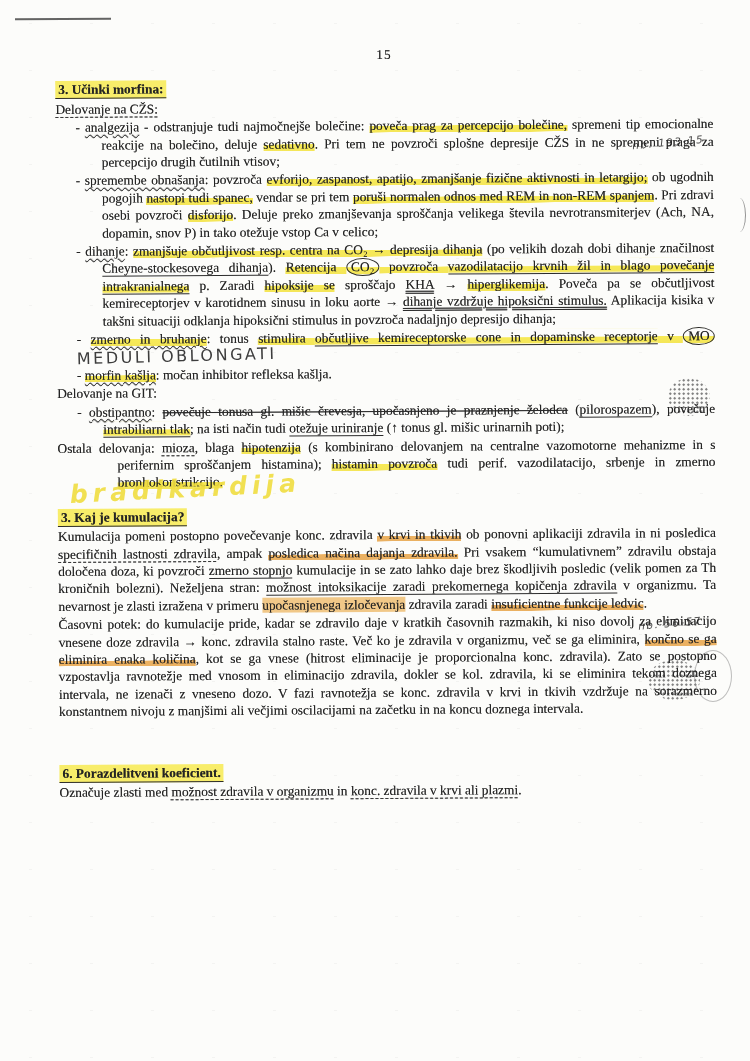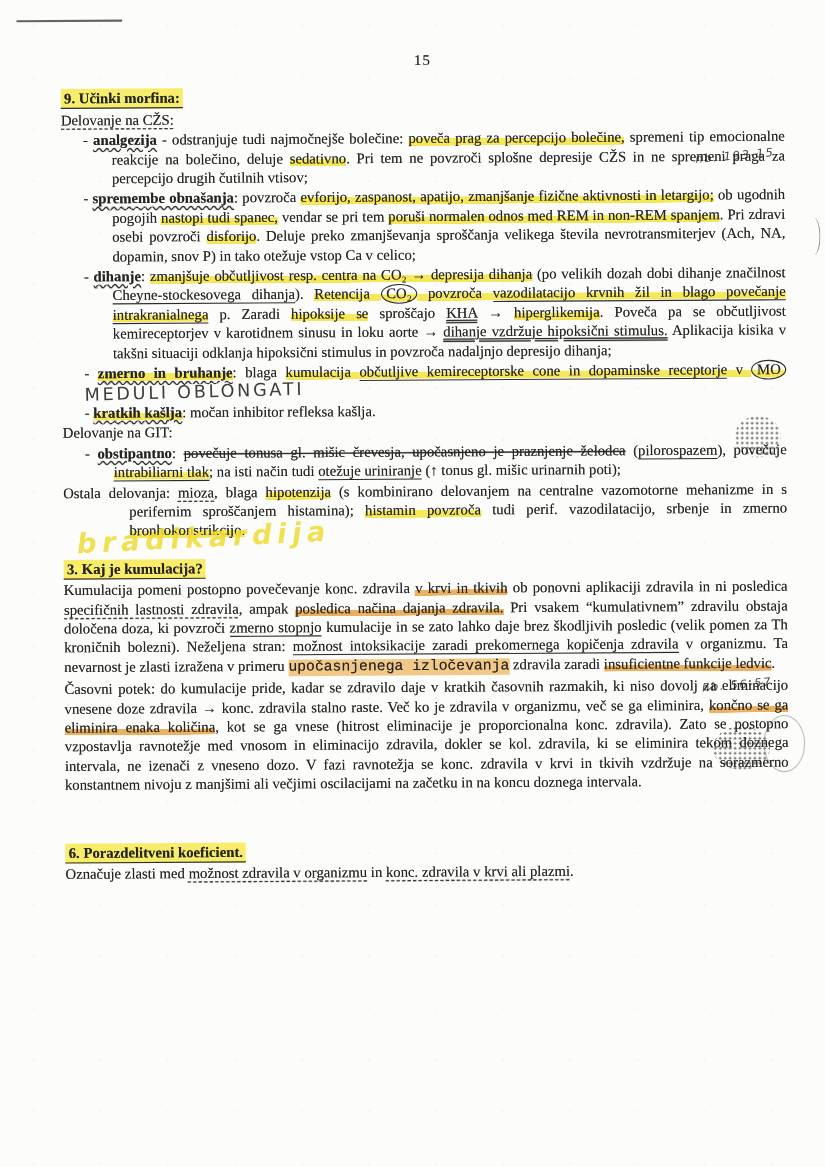--- a/index.html
+++ b/index.html
@@ -27,24 +27,24 @@
   .h5{margin:0 0 2px;}
   .h6{margin:44px 0 2px;}
   .b1{padding-left:46px;text-indent:-26px;}
   .hang2{padding-left:60px;text-indent:-60px;}
   .hwline{margin:-12px 0 -6px 12px;height:34px;text-align:left;}
   .b{font-weight:bold;}
   
   .hl{background:rgba(246,232,70,0.8);box-decoration-break:clone;-webkit-box-decoration-break:clone;padding:1px 3px;}
   .hlu{background:linear-gradient(transparent 52%, rgba(246,232,70,0.9) 53%, rgba(243,226,60,0.85) 96%, transparent 97%);box-decoration-break:clone;-webkit-box-decoration-break:clone;}
   .ou{background:linear-gradient(transparent 60%, rgba(233,164,70,0.85) 61%, rgba(230,158,60,0.8) 96%, transparent 97%);box-decoration-break:clone;-webkit-box-decoration-break:clone;}
-  .ohl{background:rgba(235,172,75,0.65);box-decoration-break:clone;font-family:Liberation Mono, monospace;-webkit-box-decoration-break:clone;}
+  .ohl{background:rgba(235,172,75,0.65);box-decoration-break:clone;-webkit-box-decoration-break:clone;}
   .u{border-bottom:1.5px solid #2c2c2c;}
   .uu{text-decoration:underline double 1px #2c2c2c;text-underline-offset:2px;}
-  .wavy{text-decoration:underline wavy 1px #2c2c2c;text-underline-offset:2px;font-weight:bold;}
+  .wavy{text-decoration:underline wavy 1px #2c2c2c;text-underline-offset:2px;}
   .du{text-decoration:underline dashed 1.2px #3a3a3a;text-underline-offset:3px;}
   .strike{text-decoration:line-through solid 1.4px #2c2c2c;}
   .circle{border:1.4px solid #2c2c2c;border-radius:50%;padding:0 4px 1px 4px;margin-top:24px;}
   .hw{font-family:"DejaVu Sans", sans-serif;font-size:16px;letter-spacing:2.5px;color:#3d3d3d;display:inline-block;transform:rotate(-1.2deg);line-height:14px;vertical-align:baseline;text-shadow:none;font-weight:500;}
   .hwy{font-family:"DejaVu Sans", sans-serif;font-size:25px;font-style:italic;font-weight:bold;letter-spacing:5px;color:#f0dd40;opacity:.9;display:inline-block;transform:rotate(-2.5deg);text-shadow:none;}
   
   .mnote{position:absolute;font-family:"DejaVu Sans", sans-serif;font-size:10.5px;color:#4a4a4a;transform:rotate(-5deg);letter-spacing:1.5px;font-style:italic;}
   .mnote1{top:136px;left:632px;}
   .mnote2{top:617px;left:638px;}
   
@@ -65,27 +65,27 @@
   <div class="speckle speckle1"></div>
   <div class="speckle speckle2"></div>
   <div class="ring"></div>
 
   <div class="mnote mnote1">nb. 193-15</div>
   <div class="mnote mnote2">nb. 56-57</div>
 
   <div class="content">
     <div class="pagenum">15</div>
     <div>
-        <p class="para h4"><span class="hl u b">9. Učinki morfina:</span></p>
+        <p class="para h4"><span class="hl u b">3. Učinki morfina:</span></p>
         <p class="para "><span class="du">Delovanje na CŽS:</span></p>
         <p class="para b1"><span>- </span><span class="wavy">analgezija</span><span> - odstranjuje tudi najmočnejše bolečine: </span><span class="hlu">poveča prag za percepcijo bolečine,</span><span> spremeni tip emocionalne reakcije na bolečino, deluje </span><span class="hlu">sedativno</span><span>. Pri tem ne povzroči splošne depresije CŽS in ne spremeni praga za percepcijo drugih čutilnih vtisov;</span></p>
         <p class="para b1"><span>- </span><span class="wavy">spremembe obnašanja</span><span>: povzroča </span><span class="hlu">evforijo, zaspanost, apatijo, zmanjšanje fizične aktivnosti in letargijo;</span><span> ob ugodnih pogojih </span><span class="hlu">nastopi tudi spanec,</span><span> vendar se pri tem </span><span class="hlu">poruši normalen odnos med REM in non-REM spanjem</span><span>. Pri zdravi osebi povzroči </span><span class="hlu">disforijo</span><span>. Deluje preko zmanjševanja sproščanja velikega števila nevrotransmiterjev (Ach, NA, dopamin, snov P) in tako otežuje vstop Ca v celico;</span></p>
         <p class="para b1"><span>- </span><span class="wavy">dihanje</span><span>: </span><span class="hlu">zmanjšuje občutljivost resp. centra na CO₂ → depresija dihanja</span><span> (po velikih dozah dobi dihanje značilnost </span><span class="u">Cheyne-stockesovega dihanja</span><span>). </span><span class="hlu">Retencija </span><span class="circle hlu">CO₂</span><span class="hlu"> povzroča </span><span class="hlu u">vazodilatacijo krvnih žil in blago povečanje intrakranialnega</span><span> p. Zaradi </span><span class="hlu">hipoksije se</span><span> sproščajo </span><span class="uu">KHA</span><span> → </span><span class="hlu">hiperglikemija</span><span>. Poveča pa se občutljivost kemireceptorjev v karotidnem sinusu in loku aorte → </span><span class="uu">dihanje vzdržuje hipoksični stimulus.</span><span> Aplikacija kisika v takšni situaciji odklanja hipoksični stimulus in povzroča nadaljnjo depresijo dihanja;</span></p>
-        <p class="para b1"><span>- </span><span class="wavy hlu">zmerno in bruhanje</span><span>: blaga </span><span class="hlu">kumulacija </span><span class="hlu u">občutljive kemireceptorske cone in dopaminske receptorje</span><span class="hlu"> v </span><span class="circle hlu">MO</span><span class="hw">  MEDULI  OBLONGATI</span></p>
-        <p class="para b1"><span>- </span><span class="wavy hlu">kratkih kašlja</span><span>: močan inhibitor refleksa kašlja.</span></p>
+        <p class="para b1"><span>- </span><span class="wavy hlu">zmerno in bruhanje</span><span>: tonus </span><span class="hlu">stimulira </span><span class="hlu u">občutljive kemireceptorske cone in dopaminske receptorje</span><span class="hlu"> v </span><span class="circle hlu">MO</span><span class="hw">  MEDULI  OBLONGATI</span></p>
+        <p class="para b1"><span>- </span><span class="wavy hlu">morfin kašlja</span><span>: močan inhibitor refleksa kašlja.</span></p>
         <p class="para "><span>Delovanje na GIT:</span></p>
         <p class="para b1"><span>- </span><span class="wavy">obstipantno</span><span>: </span><span class="strike">povečuje tonusa gl. mišic črevesja, upočasnjeno je praznjenje želodca</span><span> (</span><span class="u">pilorospazem</span><span>), povečuje </span><span class="hlu u">intrabiliarni tlak</span><span>; na isti način tudi </span><span class="u">otežuje uriniranje</span><span> (↑ tonus gl. mišic urinarnih poti);</span></p>
         <p class="para hang2"><span>Ostala delovanja: </span><span class="du">mioza</span><span>, blaga </span><span class="hlu">hipotenzija</span><span> (s kombinirano delovanjem na centralne vazomotorne mehanizme in s perifernim sproščanjem histamina); </span><span class="hlu">histamin povzroča</span><span> tudi perif. vazodilatacijo, srbenje in zmerno </span><span class="hlu">bronhokonstrikcijo.</span></p>
         <p class="para hwline"><span class="hwy">bradikardija</span></p>
         <p class="para h5"><span class="hl u b">3. Kaj je kumulacija?</span></p>
         <p class="para "><span>Kumulacija pomeni postopno povečevanje konc. zdravila </span><span class="ou">v krvi in tkivih</span><span> ob ponovni aplikaciji zdravila in ni posledica </span><span class="du">specifičnih lastnosti zdravila</span><span>, ampak </span><span class="ou">posledica načina dajanja zdravila.</span><span> Pri vsakem “kumulativnem” zdravilu obstaja določena doza, ki povzroči </span><span class="u">zmerno stopnjo</span><span> kumulacije in se zato lahko daje brez škodljivih posledic (velik pomen za Th kroničnih bolezni). Neželjena stran: </span><span class="u">možnost intoksikacije zaradi prekomernega kopičenja zdravila</span><span> v organizmu. Ta nevarnost je zlasti izražena v primeru </span><span class="ohl">upočasnjenega izločevanja</span><span> zdravila zaradi </span><span class="ou">insuficientne funkcije ledvic</span><span>.</span></p>
         <p class="para "><span>Časovni potek: do kumulacije pride, kadar se zdravilo daje v kratkih časovnih razmakih, ki niso dovolj za eliminacijo vnesene doze zdravila → konc. zdravila stalno raste. Več ko je zdravila v organizmu, več se ga eliminira, </span><span class="ou">končno se ga eliminira enaka količina</span><span>, kot se ga vnese (hitrost eliminacije je proporcionalna konc. zdravila). Zato se postopno vzpostavlja ravnotežje med vnosom in eliminacijo zdravila, dokler se kol. zdravila, ki se eliminira tekom doznega intervala, ne izenači z vneseno dozo. V fazi ravnotežja se konc. zdravila v krvi in tkivih vzdržuje na sorazmerno konstantnem nivoju z manjšimi ali večjimi oscilacijami na začetku in na koncu doznega intervala.</span></p>
         <p class="para h6"><span class="hl u b">6. Porazdelitveni koeficient.</span></p>
         <p class="para "><span>Označuje zlasti med </span><span class="du">možnost zdravila v organizmu</span><span> in </span><span class="du">konc. zdravila v krvi ali plazmi</span><span>.</span></p>
       </div>

